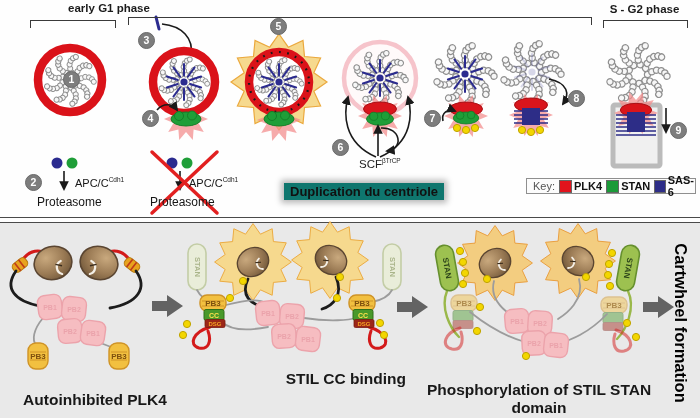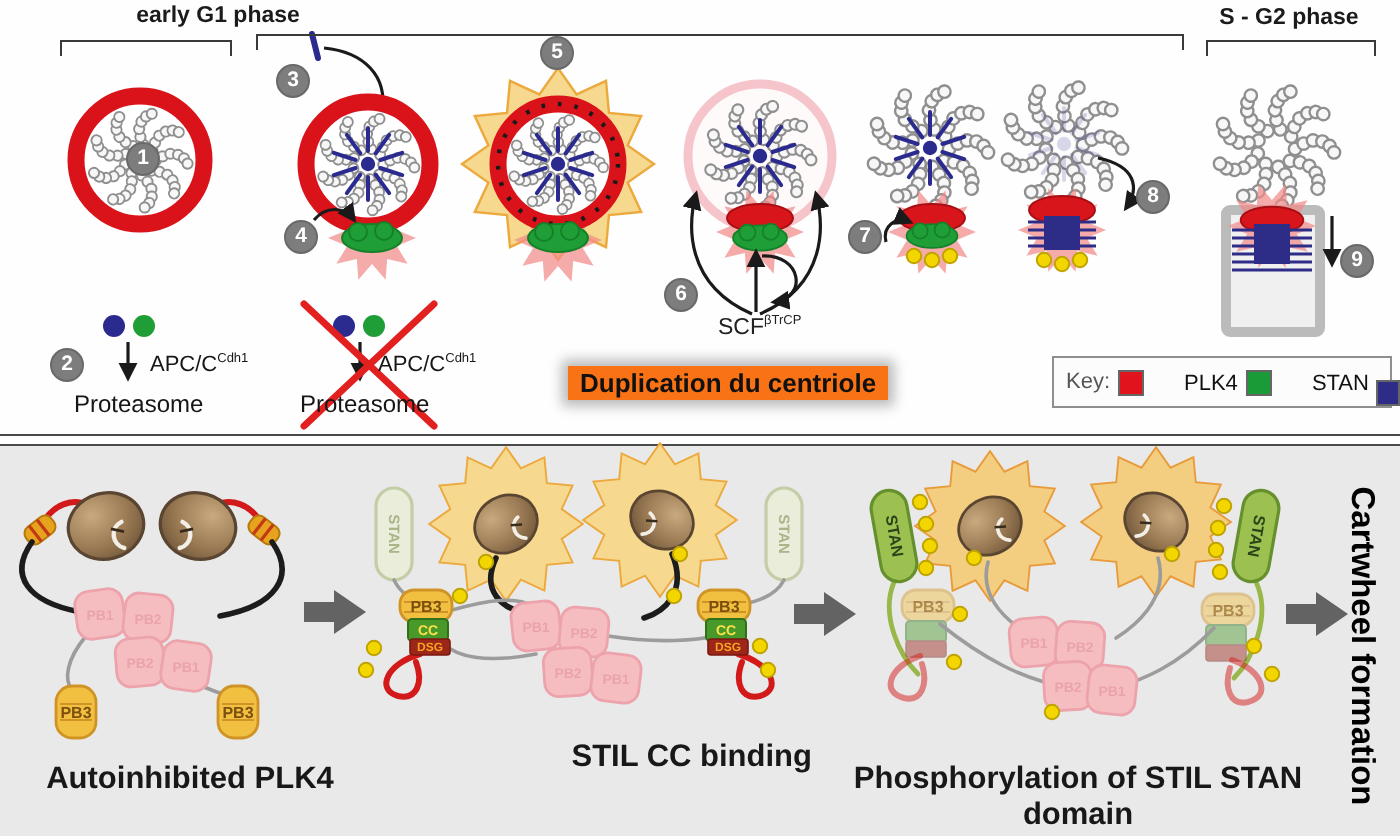--- a/index.html
+++ b/index.html
@@ -13,26 +13,26 @@
   .bracket{position:absolute;z-index:3;height:7px;border:1.6px solid #3a3a3a;border-bottom:none;}
   .badge{position:absolute;z-index:4;width:17px;height:17px;border-radius:50%;
          background:#7d7d7d;border:1px solid #696969;box-sizing:border-box;
          color:#fff;font-size:10.5px;font-weight:700;text-align:center;line-height:15px;}
   .apc-label{position:absolute;z-index:3;font-size:11px;color:#161616;white-space:nowrap;}
   .apc-label sup{font-size:6.5px;}
   .proteasome{position:absolute;z-index:3;font-size:12px;color:#161616;white-space:nowrap;}
   .scf{position:absolute;z-index:3;font-size:11.5px;color:#222;white-space:nowrap;}
   .scf sup{font-size:6.5px;}
   .dup-caption{position:absolute;z-index:3;font-size:13px;font-weight:700;color:#111;
-               background:#f97316;box-shadow:0 0 6px 3px #b8b8b8;padding:1px 6px;white-space:nowrap;}
-  .key-box{position:absolute;z-index:3;left:526px;top:178px;width:170px;height:26px;
+               background:#0f766e;box-shadow:0 0 6px 3px #b8b8b8;padding:1px 6px;white-space:nowrap;}
+  .key-box{position:absolute;z-index:3;left:526px;top:178px;width:170px;height:16px;
            border:1.5px solid #8f8f8f;background:#fcfcfc;box-sizing:border-box;
            display:flex;align-items:center;gap:4px;padding:0 6px;}
   .key-title{font-size:11px;color:#555;}
-  .key-item{display:flex;align-items:flex-end;gap:20px;font-size:11px;font-weight:400;color:#111;}
+  .key-item{display:flex;align-items:center;gap:2px;font-size:11px;font-weight:700;color:#111;}
   .swatch{width:11px;height:11px;display:inline-block;border:0.5px solid #666;}
   .caption{position:absolute;z-index:3;text-align:center;font-size:15.5px;font-weight:600;color:#181818;}
   .side-label{position:absolute;z-index:3;left:666px;top:230px;width:24px;height:188px;}
   .side-label span{display:block;width:186px;text-align:center;font-size:16.5px;font-weight:700;color:#000;
                    transform-origin:0 0;transform:rotate(90deg) translate(0,-24px);white-space:nowrap;}
   
   .bead{fill:#f7f7f7;stroke:#8f8f8f;stroke-width:1.2;}
   .ring{fill:#ffffff;stroke:#da1219;stroke-width:8.5;}
   .spoke{stroke:#2b2b8f;stroke-width:2;stroke-linecap:round;}
   .arrow{stroke:#1a1a1a;stroke-width:1.6;fill:none;}
@@ -419,21 +419,21 @@
     <span class="key-item">
       <span class="swatch" style="background: rgb(27, 154, 56);"></span>
       <span>STAN</span>
     </span>
     <span class="key-item">
       <span class="swatch" style="background: rgb(45, 45, 135);"></span>
       <span>SAS-6</span>
     </span>
   </div>
 
-  <div class="caption" style="left:5px;top:381px;width:180px;">Autoinhibited PLK4</div>
+  <div class="caption" style="left:5px;top:391px;width:180px;">Autoinhibited PLK4</div>
   <div class="caption" style="left:188px;top:370px;width:218px;text-align:right;">
     <div>STIL CC binding</div>
   </div>
   <div class="caption" style="left:405px;top:381px;width:268px;">Phosphorylation of STIL STAN domain</div>
 
   <div class="side-label">
     <span>Cartwheel formation</span>
   </div>
 </div>
 

